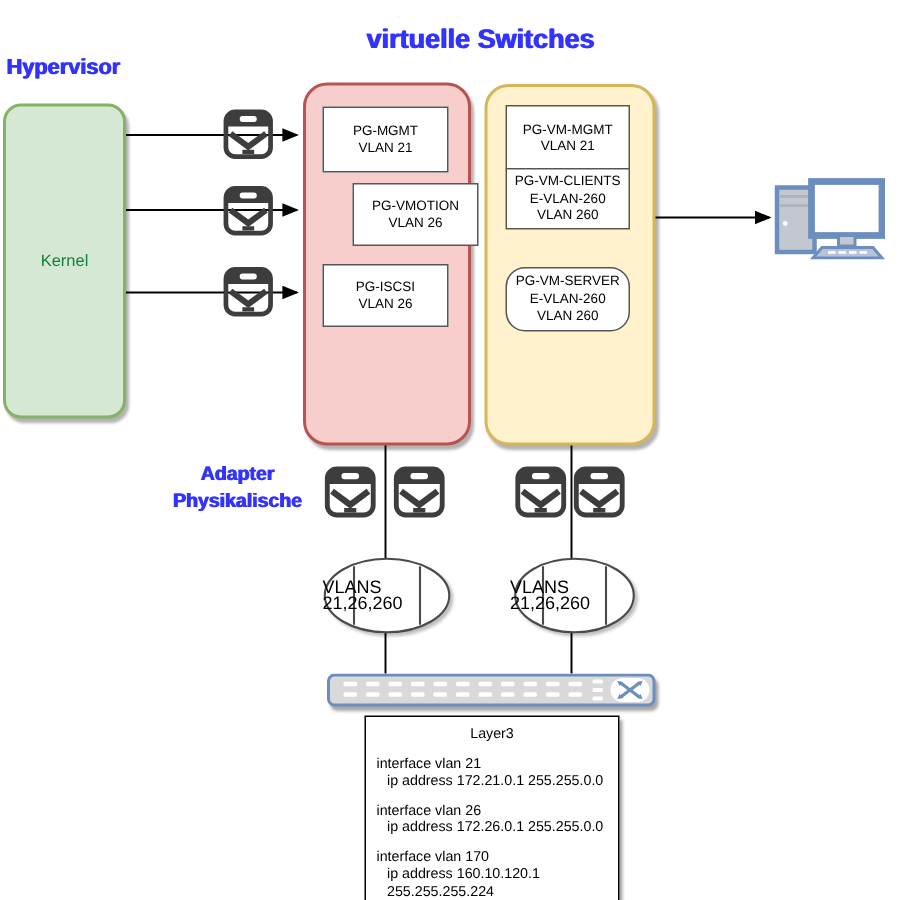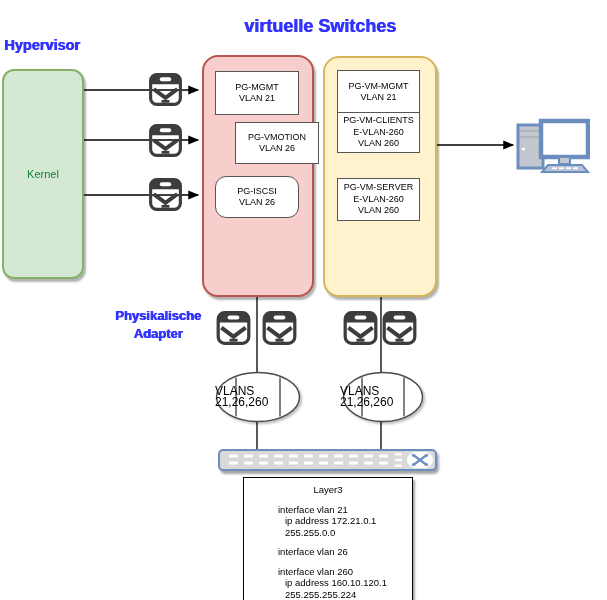--- a/index.html
+++ b/index.html
@@ -42,21 +42,21 @@
   }
   
   .l3-box{
     left:243px;top:477px;width:170px;height:142px;
     background:#ffffff;border:1px solid #000;
     box-shadow:2px 3px 2px rgba(0,0,0,0.35);
     font-size:9.5px;line-height:11.5px;color:#000;
     padding-top:6px;box-sizing:border-box;
   }
   .l3-box .ctr{text-align:center;}
-  .l3-box .cfg{margin-top:8px;margin-left:27px;}
+  .l3-box .cfg{margin-top:8px;}
   .l3-box .cmd{padding-left:7px;}
   .l3-box .ip{padding-left:14px;}
   svg{display:block;}
   .lines-layer{left:0;top:0;pointer-events:none;}
 </style>
 </head>
 <body>
 
 <svg class="abs lines-layer" width="607" height="600" viewBox="0 0 607 600">
   <defs>
@@ -86,22 +86,22 @@
       <line x1="15.5" y1="33.5" x2="24.5" y2="33.5" stroke="#3d3d3d" stroke-width="3.2"></line>
     </symbol>
   </defs>
 </svg>
 
 <div class="abs blue-label" style="left:230px;top:18px;width:180px;text-align:center;font-size:18px;">virtuelle Switches</div>
 
 <div class="abs blue-label" style="left:4px;top:37px;font-size:14.5px;">Hypervisor</div>
 
 <div class="abs blue-label" style="left:104px;top:307px;width:108px;text-align:center;font-size:13px;line-height:18px;">
+  <div>Adapter</div>
   <div>Physikalische</div>
-  <div>Adapter</div>
 </div>
 
 <div class="abs kernel-box">
   <span>Kernel</span>
 </div>
 
 <svg class="abs" style="left:148px;top:72px" width="35" height="35">
     <use href="#nic"></use>
   </svg>
 <svg class="abs" style="left:148px;top:123px" width="35" height="35">
@@ -113,36 +113,36 @@
 
 <div class="abs vswitch pink"></div>
 <div class="pg-box abs" style="left:215px;top:71px;width:82px;height:42px;justify-content:center;">
   <div>PG-MGMT</div>
   <div>VLAN 21</div>
 </div>
 <div class="pg-box abs" style="left:215px;top:122px;width:82px;height:40px;margin-left:20px;">
   <div>PG-VMOTION</div>
   <div>VLAN 26</div>
 </div>
-<div class="pg-box abs" style="left:215px;top:176px;width:82px;height:40px;border-radius:11px;">
+<div class="pg-box abs" style="left:215px;top:176px;width:82px;height:40px;">
   <div>PG-ISCSI</div>
   <div>VLAN 26</div>
 </div>
 
 <div class="abs vswitch yellow"></div>
 <div class="pg-box abs" style="left:337px;top:70px;width:81px;height:42px;">
   <div>PG-VM-MGMT</div>
   <div>VLAN 21</div>
 </div>
 <div class="pg-box abs" style="left:337px;top:112px;width:81px;height:39px;">
   <div>PG-VM-CLIENTS</div>
   <div>E-VLAN-260</div>
   <div>VLAN 260</div>
 </div>
-<div class="pg-box abs" style="left:337px;top:178px;width:81px;height:41px;">
+<div class="pg-box abs" style="left:337px;top:178px;width:81px;height:41px;border-radius:13px;">
   <div>PG-VM-SERVER</div>
   <div>E-VLAN-260</div>
   <div>VLAN 260</div>
 </div>
 
 <svg class="abs" style="left:215px;top:310px" width="37" height="36">
     <use href="#nic"></use>
   </svg>
 <svg class="abs" style="left:261px;top:310px" width="37" height="36">
     <use href="#nic"></use>
@@ -220,23 +220,24 @@
 </svg>
 
 <div class="abs l3-box">
   <div class="ctr">Layer3</div>
   <div class="cfg">
     <div class="cmd">interface vlan 21</div>
     <div class="ip">ip address 172.21.0.1 255.255.0.0</div>
   </div>
   <div class="cfg">
     <div class="cmd">interface vlan 26</div>
+    <div class="ip">ip address 172.26.0.1 255.255.0.0</div>
   </div>
   <div class="cfg">
-    <div class="cmd">interface vlan 260</div>
+    <div class="cmd">interface vlan 170</div>
     <div class="ip">ip address 160.10.120.1 255.255.255.224</div>
   </div>
 </div>
 
 <svg class="abs" style="left:515px;top:118px" width="75" height="55" viewBox="0 0 75 55">
   <rect x="3" y="7" width="25" height="43" fill="#c3c7cf" stroke="#6c8ebf" stroke-width="3"></rect>
   <line x1="5" y1="13" x2="26" y2="13" stroke="#aeb3bd" stroke-width="2"></line>
   <line x1="5" y1="19" x2="26" y2="19" stroke="#aeb3bd" stroke-width="2"></line>
   <circle cx="8.5" cy="31" r="1.6" fill="#ffffff"></circle>
   <rect x="26" y="3" width="47" height="36" fill="#ffffff" stroke="#6c8ebf" stroke-width="4.5"></rect>

